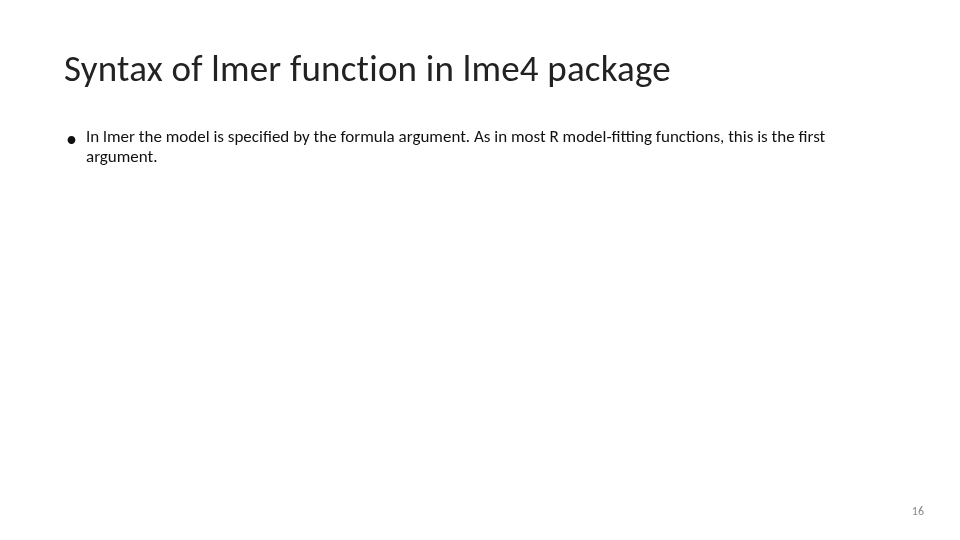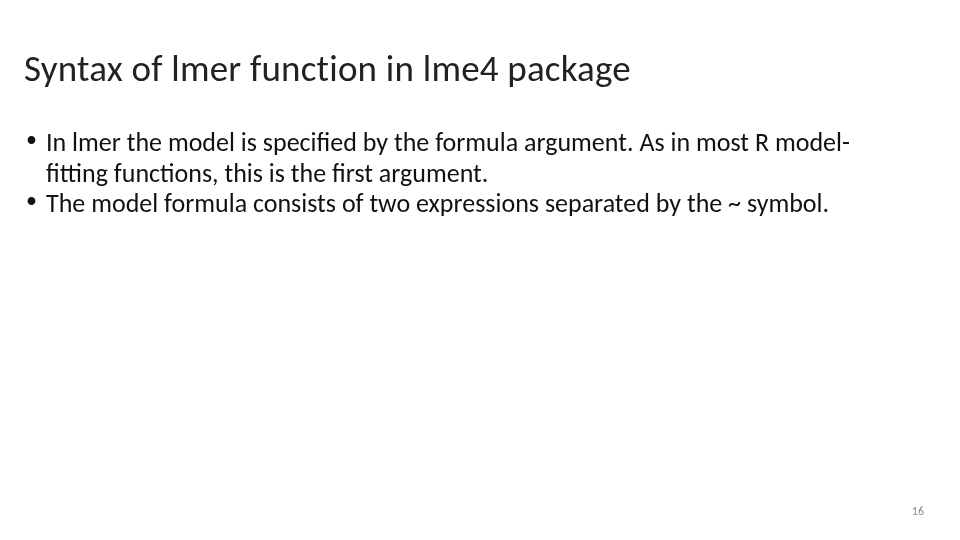--- a/index.html
+++ b/index.html
@@ -1,32 +1,32 @@
 <!DOCTYPE html>
 <html><head>
 <meta charset="utf-8">
 <style>
   * { margin: 0; padding: 0; box-sizing: border-box; }
   html, body { width: 960px; height: 540px; background: #fff; font-family: Calibri, "Segoe UI", Arial, sans-serif; color: #000; }
   .slide {
     position: relative;
     width: 960px;
     height: 540px;
-    padding: 46px 64px 0 24px;
+    padding: 46px 64px 0 64px;
   }
   .title {
     font-size: 37px;
     font-weight: 400;
     letter-spacing: 0.2px;
     margin-bottom: 34px;
     color: #222;
   }
   .bullets {
     list-style: none;
-    font-size: 26px;
+    font-size: 17px;
     line-height: 1.18;
     color: #111;
     margin-top: 36px;
   }
   .bullets li {
     position: relative;
     padding-left: 22px;
     margin-bottom: 0px;
   }
   .bullets li::before {
@@ -44,16 +44,15 @@
     color: #8a8a8a;
   }
 </style>
 </head>
 <body>
 
 <div class="slide">
   <h1 class="title">Syntax of lmer function in lme4 package</h1>
   <ul class="bullets">
     <li>In lmer the model is specified by the formula argument. As in most R model-fitting functions, this is the first argument.</li>
-    <li>The model formula consists of two expressions separated by the ~ symbol.</li>
   </ul>
   <div class="page-number">16</div>
 </div>
 
 </body></html>

